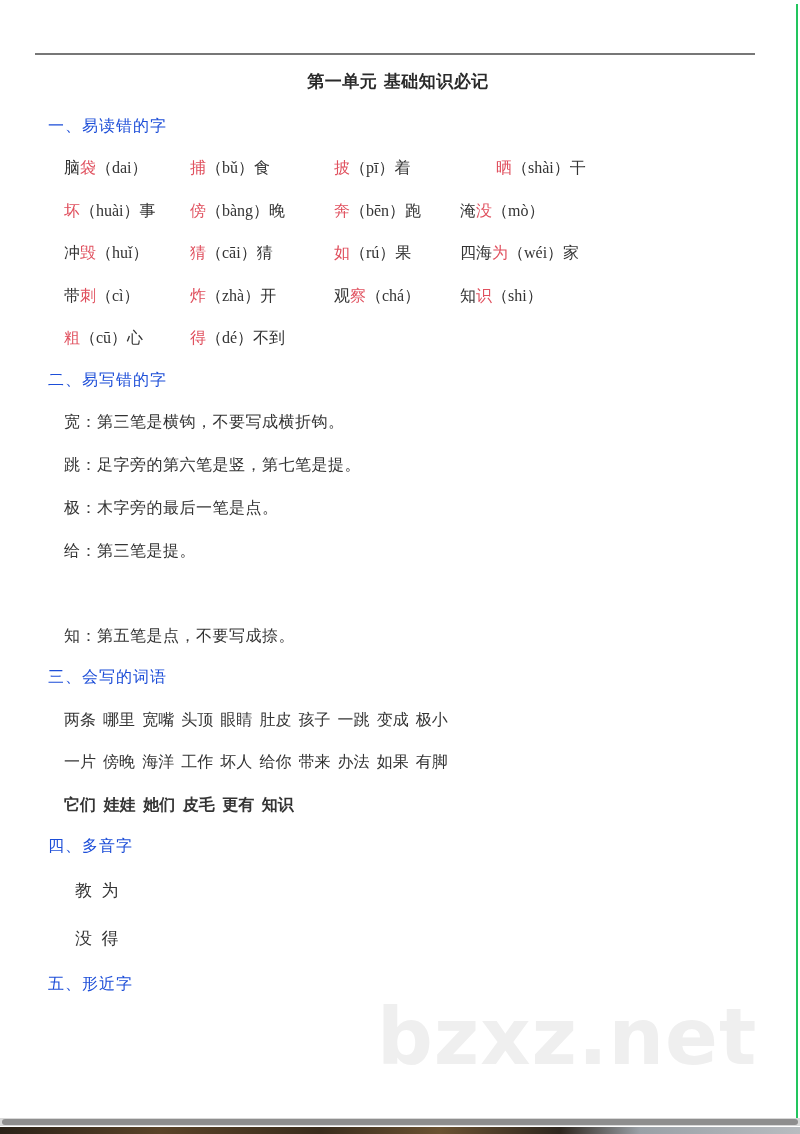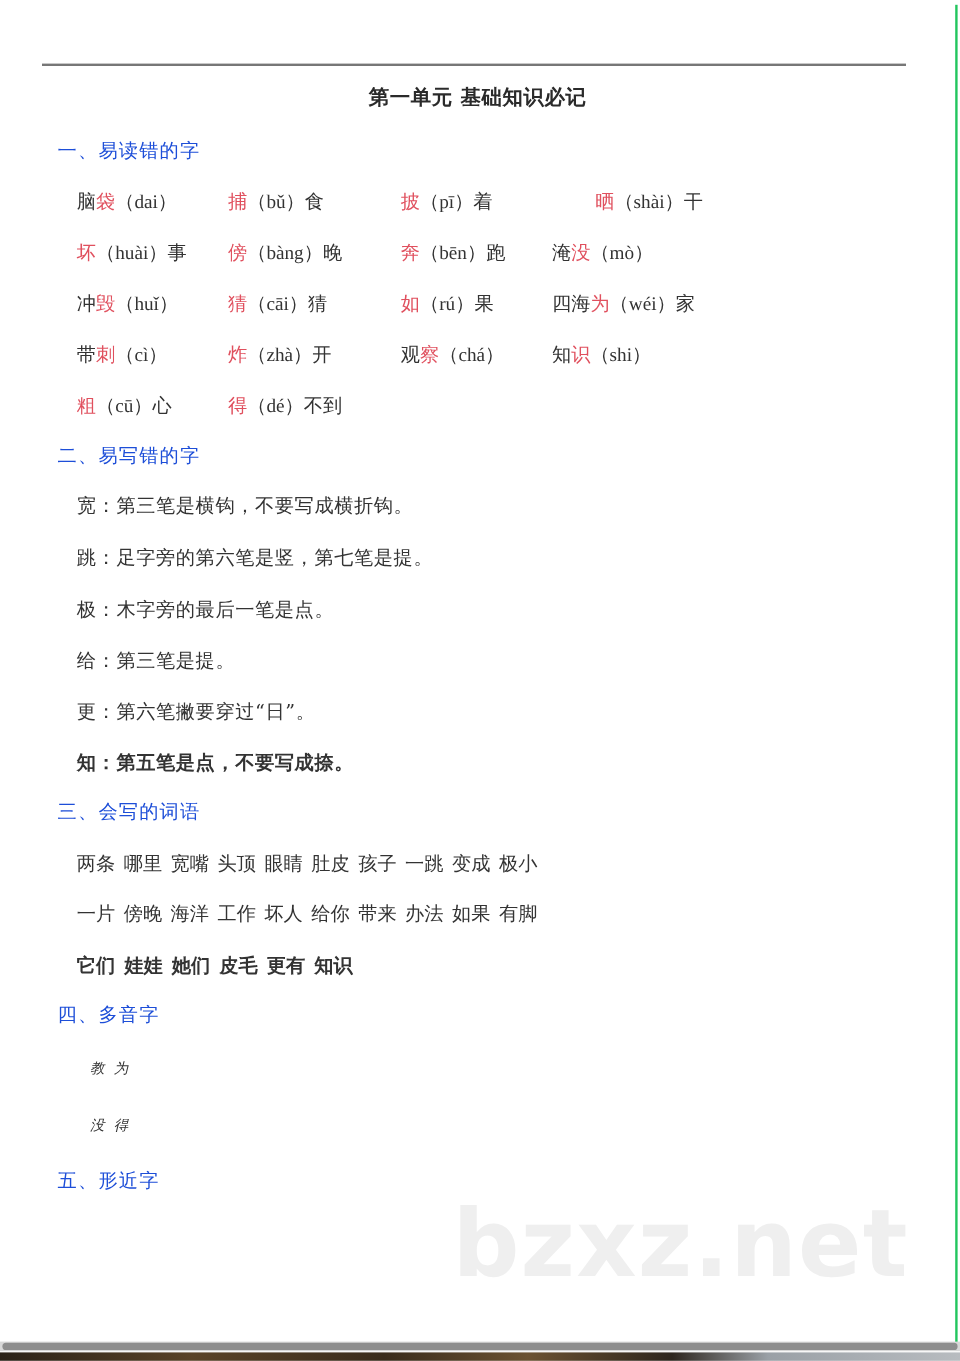--- a/index.html
+++ b/index.html
@@ -49,23 +49,22 @@
       font-size: 16px; line-height: 24px; white-space: nowrap;
       letter-spacing: 0.5px;
     }
     .words-line {
       position: absolute; left: 64px;
       font-size: 16px; line-height: 24px; white-space: nowrap;
       word-spacing: 2px;
     }
     .poly-line {
       position: absolute; left: 75px;
-      font-size: 12px; line-height: 24px; white-space: nowrap;
+      font-size: 17px; line-height: 24px; white-space: nowrap;
       letter-spacing: 2px;
-      font-style: italic;
     }
     .watermark {
       position: absolute; left: 377px; top: 988px;
       font-family: "DejaVu Sans", "Liberation Sans", sans-serif;
       font-weight: bold; font-size: 78px; color: #efefef;
       letter-spacing: 1px;
     }
     .hscroll {
       position: absolute; left: 0; top: 1118px; width: 800px; height: 8px;
       background: #d8d8d8;
@@ -117,22 +116,21 @@
         <div class="cell" style="left: 64px;"><span></span><span class="red">粗</span><span class="py">（cū）</span><span>心</span></div>
         <div class="cell" style="left: 190px;"><span></span><span class="red">得</span><span class="py">（dé）</span><span>不到</span></div>
       </div>
     </div>
 
   <div class="section-heading" style="top:366px;">二、易写错的字</div>
   <div class="text-line" style="top:406px;">宽：第三笔是横钩，不要写成横折钩。</div>
   <div class="text-line" style="top:449px;">跳：足字旁的第六笔是竖，第七笔是提。</div>
   <div class="text-line" style="top:492px;">极：木字旁的最后一笔是点。</div>
   <div class="text-line" style="top:535px;">给：第三笔是提。</div>
-  <div class="text-line" style="top:577px;">更：第六笔撇要穿过“日”。</div>
-  <div class="text-line" style="top:620px;font-weight:bold;">知：第五笔是点，不要写成捺。</div>
+  <div class="text-line" style="top:620px;">知：第五笔是点，不要写成捺。</div>
 
   <div class="section-heading" style="top:663px;">三、会写的词语</div>
   <div class="words-line" style="top:704px;">两条 哪里 宽嘴 头顶 眼睛 肚皮 孩子 一跳 变成 极小</div>
   <div class="words-line" style="top:746px;">一片 傍晚 海洋 工作 坏人 给你 带来 办法 如果 有脚</div>
   <div class="words-line" style="top:789px;font-weight:bold;">它们 娃娃 她们 皮毛 更有 知识</div>
 
   <div class="section-heading" style="top:832px;">四、多音字</div>
   <div class="poly-line" style="top:874px;">教 为</div>
   <div class="poly-line" style="top:922px;">没 得</div>
 

